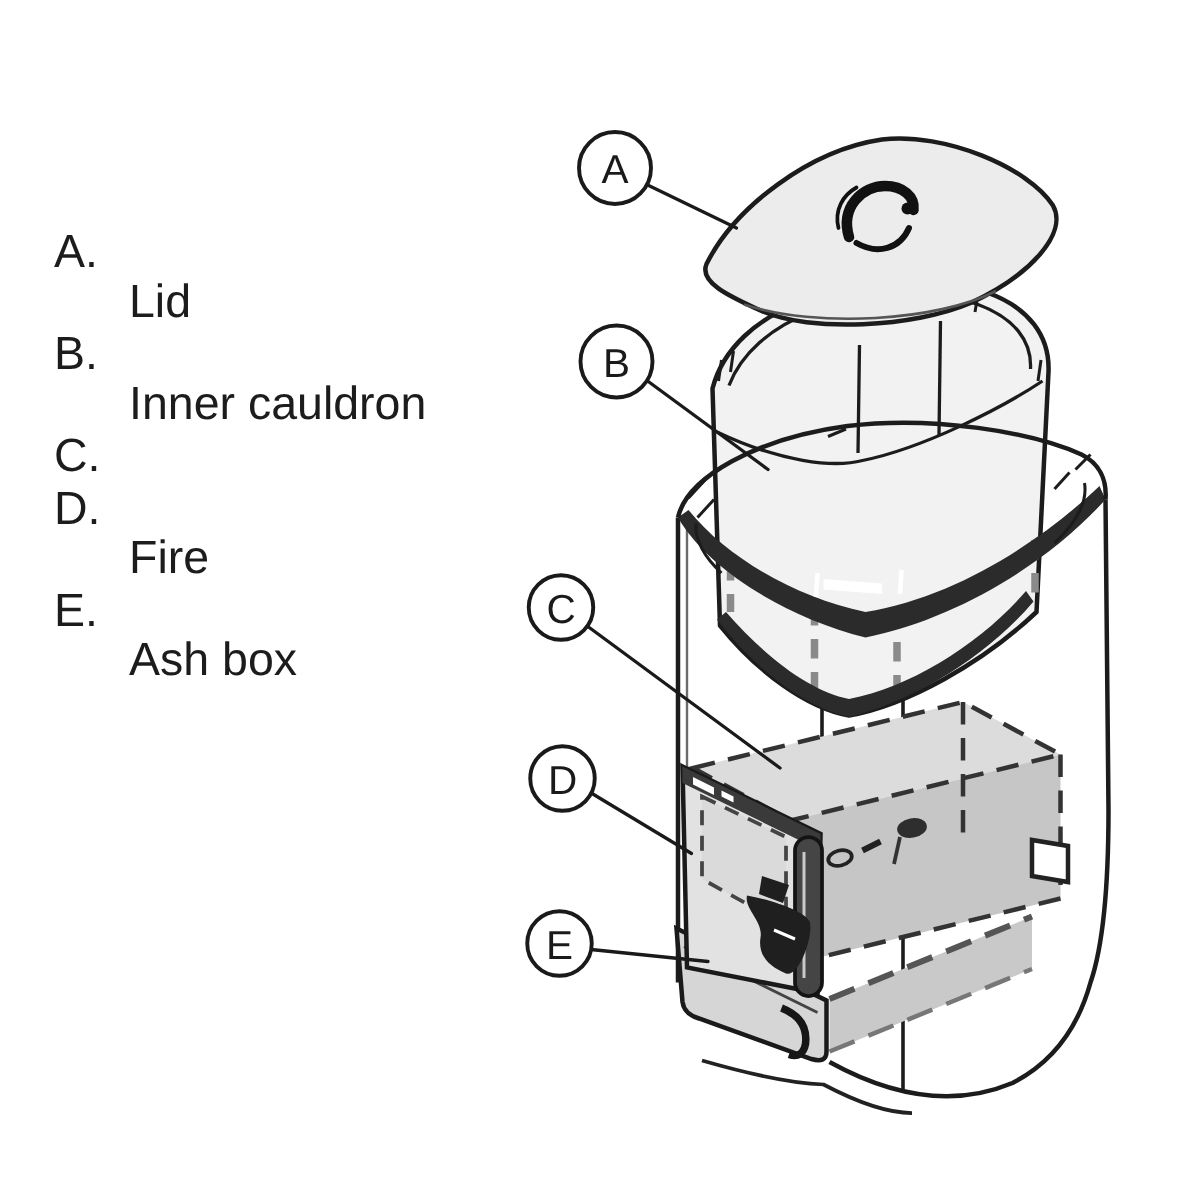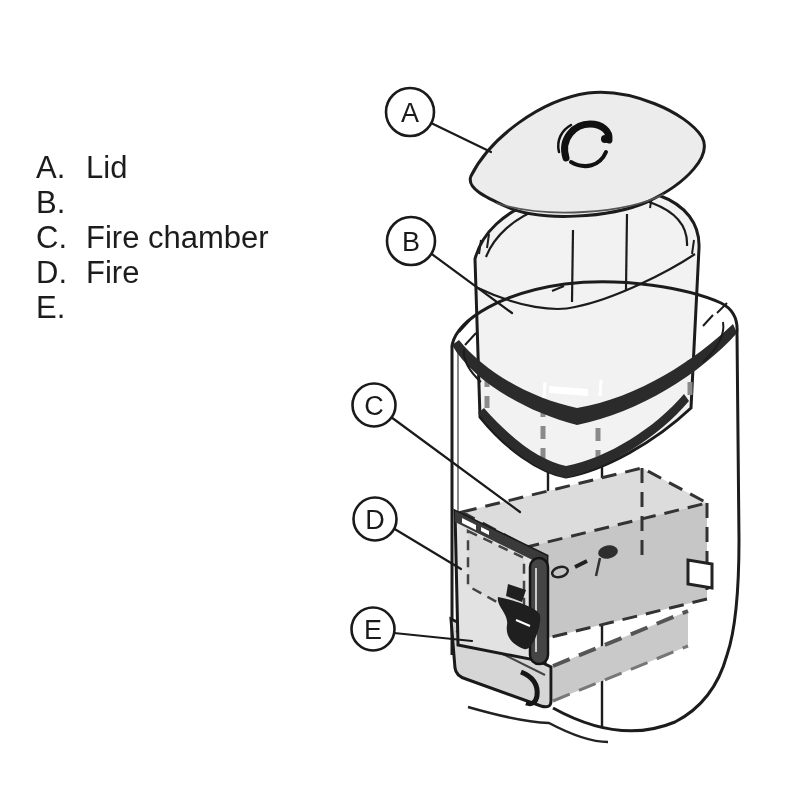--- a/index.html
+++ b/index.html
@@ -1,48 +1,49 @@
 <!DOCTYPE html>
 <html><head>
 <meta charset="utf-8">
 <style>
   html,body{margin:0;padding:0;background:#fff;}
   .stage{position:relative;width:800px;height:800px;background:#ffffff;overflow:hidden;
          font-family:"Liberation Sans", sans-serif;}
   .legend{position:absolute;left:36px;top:150px;color:#1c1c1c;font-size:31px;line-height:35px;}
   .legend-row{display:flex;white-space:nowrap;}
   .legend-letter{width:50px;flex:0 0 50px;}
-  .legend-label{flex:1;}
+  .legend-label{flex:1;margin-top:33px;}
   svg{position:absolute;left:0;top:0;}
   text.callout-letter{font-family:"Liberation Sans", sans-serif;font-size:27px;fill:#1a1a1a;
          text-anchor:middle;}
 </style>
 </head>
 <body>
 
 <div class="stage">
 
   <div class="legend">
     <div class="legend-row">
       <span class="legend-letter">A.</span>
       <span class="legend-label">Lid</span>
     </div>
     <div class="legend-row">
       <span class="legend-letter">B.</span>
+      <span class="legend-label">Inner cauldron</span>
     </div>
     <div class="legend-row">
       <span class="legend-letter">C.</span>
-      <span class="legend-label">Fire chamber</span>
     </div>
     <div class="legend-row">
       <span class="legend-letter">D.</span>
       <span class="legend-label">Fire</span>
     </div>
     <div class="legend-row">
       <span class="legend-letter">E.</span>
+      <span class="legend-label">Ash box</span>
     </div>
   </div>
 
   <svg width="800" height="800" viewBox="0 0 800 800">
 
     <g>
 
       <path d="M452,345 L452,655 Q455,700 480,718 L553,708 Q620,745 675,722 Q715,705 728,655
                Q738,620 738,540 L737,333 C700,374 640,412 577,425 C525,412 472,380 452,345 Z" fill="#ffffff" stroke="none"></path>
 

